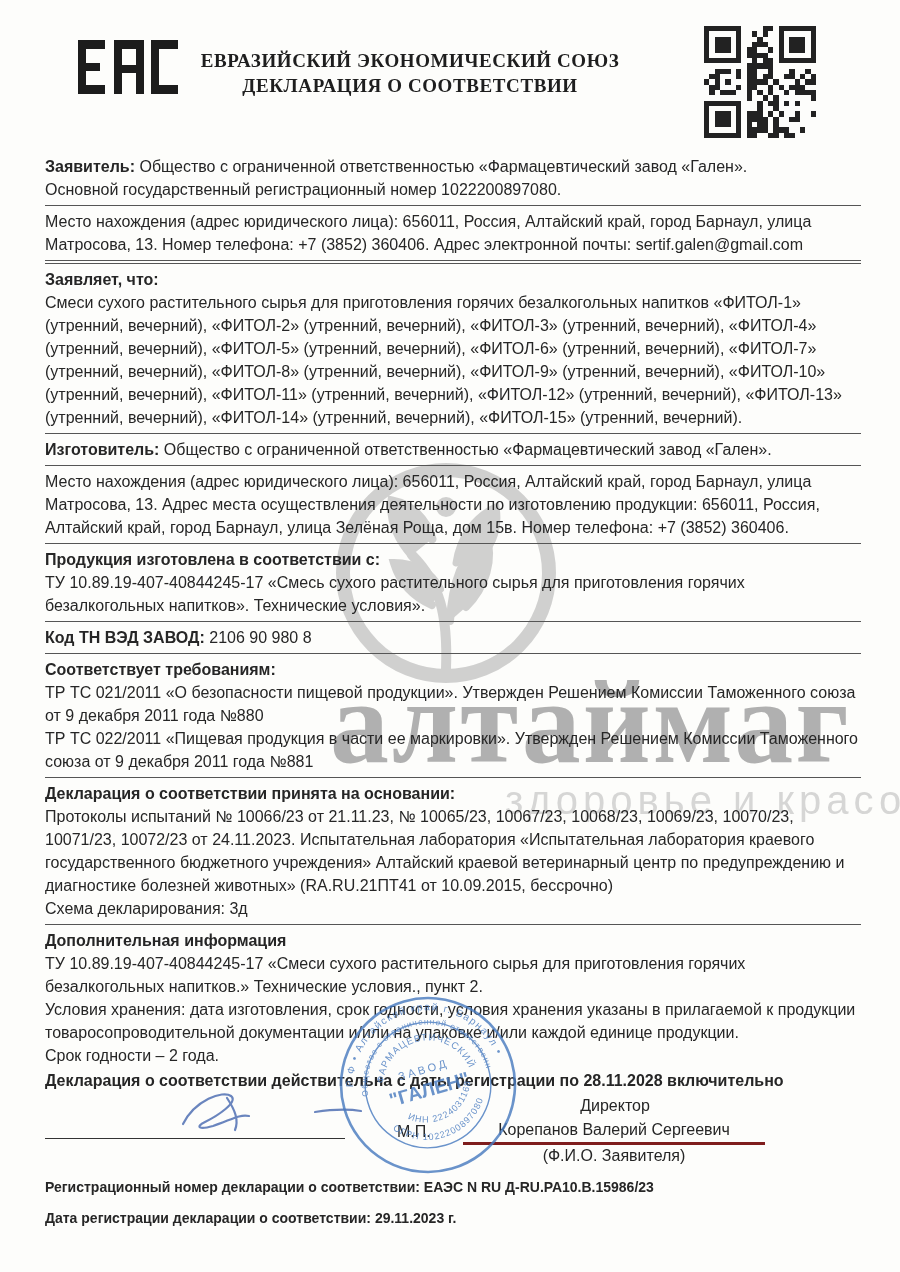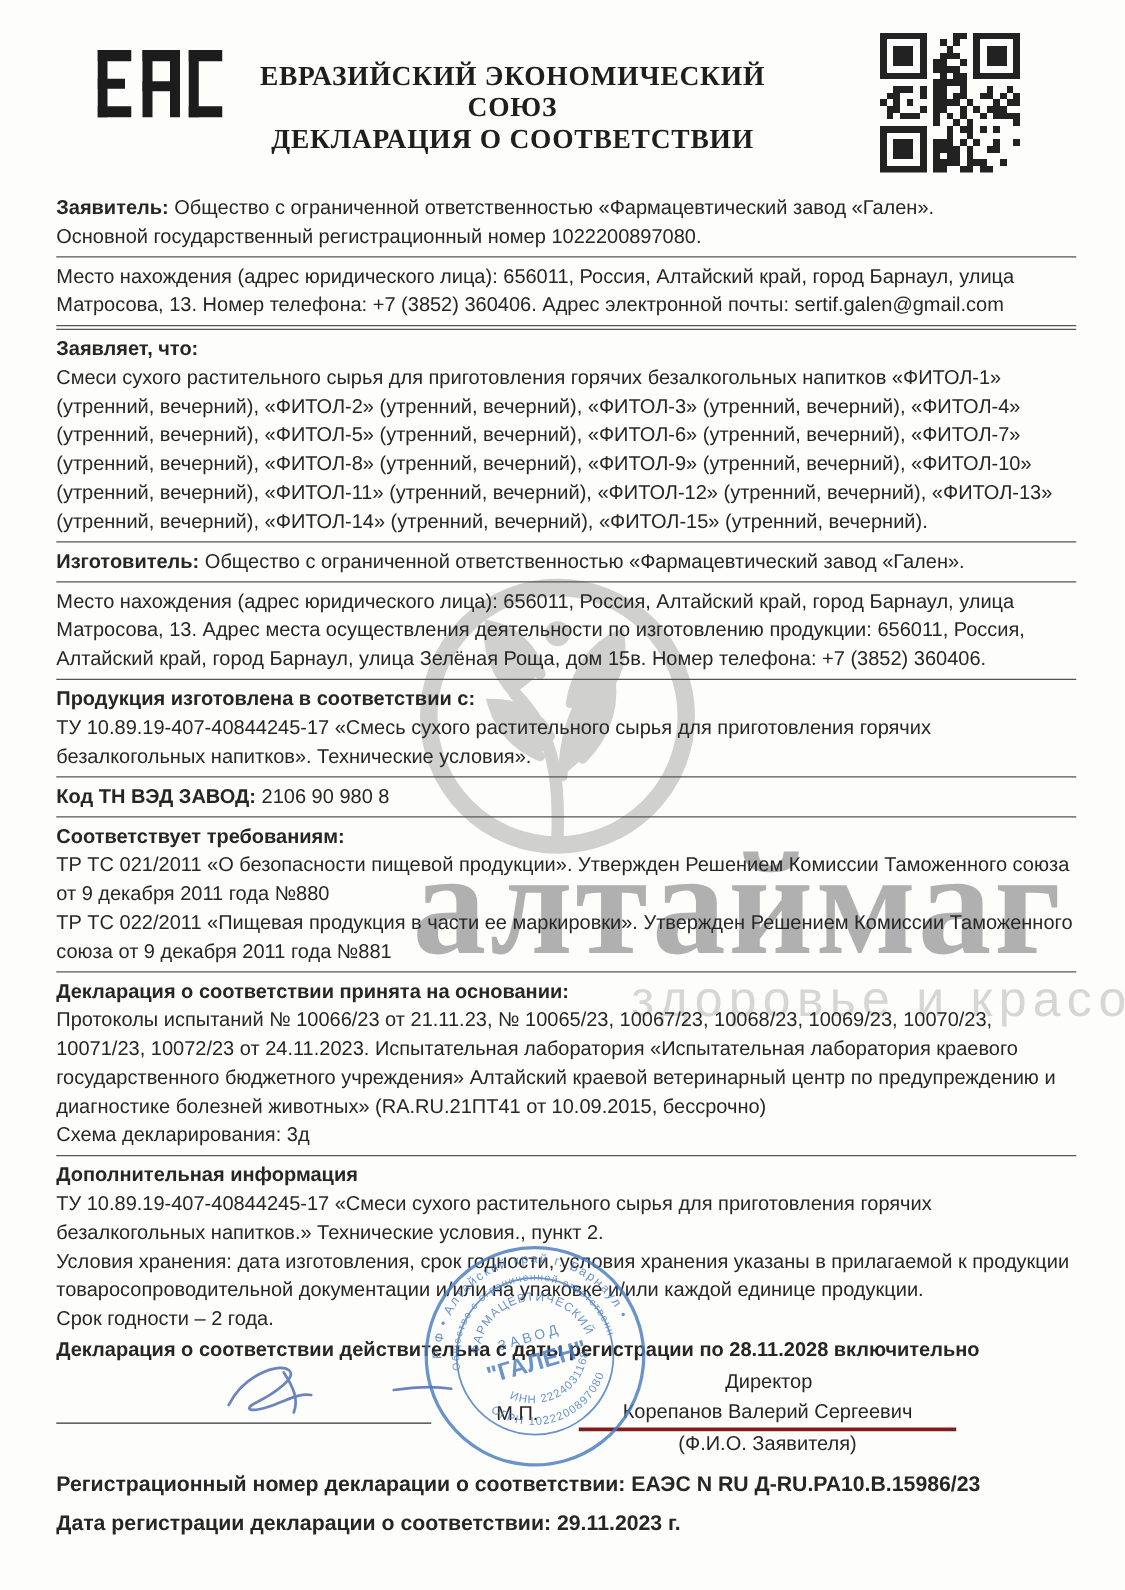--- a/index.html
+++ b/index.html
@@ -1,40 +1,40 @@
 <!DOCTYPE html>
 <html><head>
 <meta charset="utf-8">
 <style>
   html,body{margin:0;padding:0;background:#e8e8e8;}
   .page{position:relative;width:900px;height:1272px;margin:0 auto;background:#fdfdfb;overflow:hidden;
         font-family:"Liberation Sans",sans-serif;color:#262626;}
   
   .hdr-logo{position:absolute;left:78px;top:40px;}
   .hdr-title{position:absolute;left:170px;top:48px;width:480px;text-align:center;
-             font-family:"Liberation Serif",serif;font-weight:700;font-size:22px;line-height:25px;
+             font-family:"Liberation Serif",serif;font-weight:700;font-size:19px;line-height:25px;
              color:#1e1e1e;letter-spacing:.6px;}
   .qr{position:absolute;left:703px;top:26px;width:114px;height:112px;}
   
   .content{position:absolute;left:45px;top:153px;width:816px;font-size:16px;line-height:23px;}
   .sec{padding:2px 0;}
   .rule{border:none;border-top:1px solid #555;margin:2px 0;}
   .b{font-weight:700;}
   p{margin:0;}
   
   .sig-block{position:relative;height:76px;margin-top:2px;}
   .sig-line-left{position:absolute;left:0;top:44px;width:300px;border-top:1px solid #333;}
   .sig-caption-left{position:absolute;left:0;top:48px;width:300px;text-align:center;}
   .sig-mp{position:absolute;left:352px;top:26px;}
   .sig-director{position:absolute;left:420px;top:0;width:300px;text-align:center;}
   .sig-name{position:absolute;left:418px;top:24px;width:302px;text-align:center;border-bottom:3px solid #7f1d1d;padding-bottom:1px;}
   .sig-caption-right{position:absolute;left:418px;top:50px;width:302px;text-align:center;}
   .sig-scribble{position:absolute;left:120px;top:-8px;}
   .stamp{position:absolute;left:292px;top:-100px;width:182px;height:182px;opacity:.82;}
-  .reg{font-weight:700;font-size:17px;line-height:27px;margin-top:4px;}
+  .reg{font-weight:700;font-size:14px;line-height:27px;margin-top:4px;}
   
   .wm{position:absolute;pointer-events:none;}
   .wm-logo{left:328px;top:455px;opacity:.5;}
   .wm-brand{left:330px;top:655px;font-size:118px;font-weight:700;color:#737373;opacity:.55;letter-spacing:2px;white-space:nowrap;font-family:Liberation Serif, serif;}
   .wm-tagline{left:505px;top:778px;font-size:40px;color:#bdbdbd;opacity:.6;letter-spacing:5px;white-space:nowrap;}
   .z1{position:relative;z-index:2;}
 </style>
 </head>
 <body>
 

